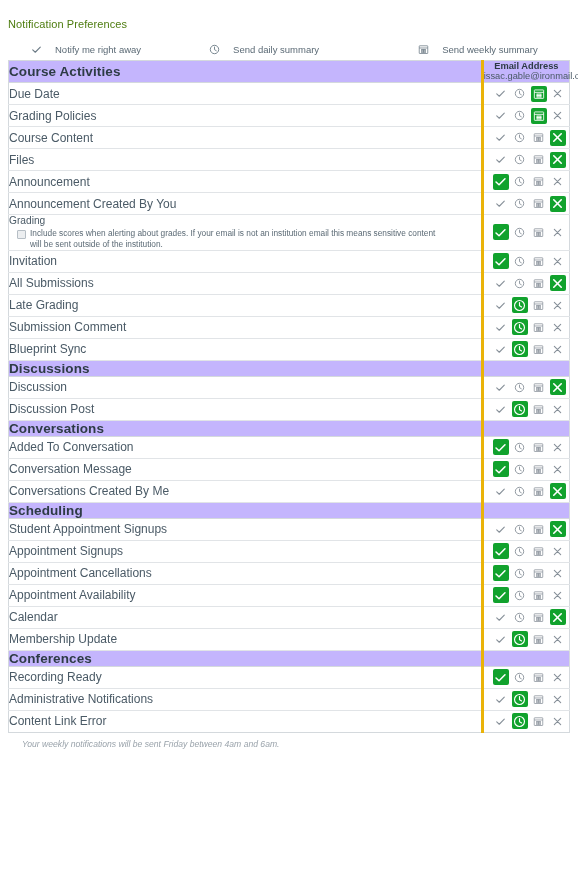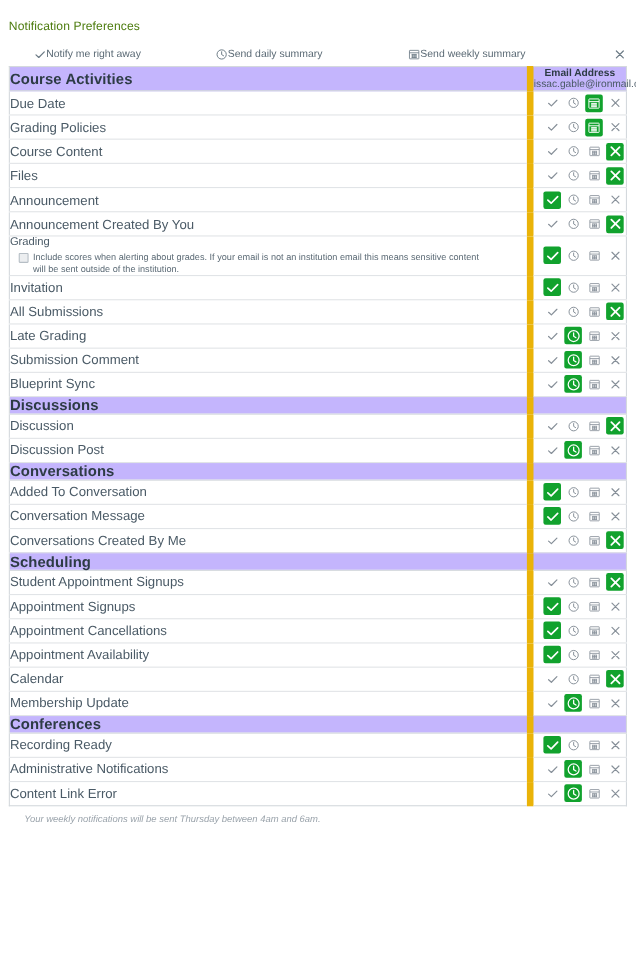--- a/index.html
+++ b/index.html
@@ -21,44 +21,44 @@
     letter-spacing:.1px;
   }
 
   
   .legend{
     display:flex;
     padding:6px 0 5px 0;
     font-size:9.5px;
     color:#5b6a75;
   }
-  .legend-item{display:flex;align-items:center;gap:0;white-space:nowrap;justify-content:center;}
+  .legend-item{display:flex;align-items:center;gap:13px;white-space:nowrap;justify-content:center;}
   .legend-item:nth-child(1){margin-left:31px;}
   .legend-item:nth-child(2){margin-left:68px;}
-  .legend-item:nth-child(3){margin-left:78px;}
+  .legend-item:nth-child(3){margin-left:99px;}
   .legend-item:nth-child(4){margin-left:80px;}
   .legend .ic{width:11px;height:11px;display:inline-flex;align-items:center;justify-content:center;color:#6b7a85;}
   .legend .ic svg{display:block;}
 
   
   .ntable{
     width:562px;
     margin:0 8px;
     border:1px solid #d4d9dd;
     border-collapse:collapse;
     table-layout:fixed;
   }
   .ntable td{
     border-bottom:1px solid #e1e4e7;
     vertical-align:middle;
     padding:0;
   }
   .ntable tr:last-child td{border-bottom:none;}
   .col-name{width:456px;}
-  .col-email{width:84px;border-left:6px solid #eab308;}
+  .col-email{width:84px;border-left:3px solid #eab308;}
 
   
   .hdr-cat{
     font-size:13.5px;
     font-weight:700;
     color:#2d3b45;
     padding:6px 0 6px 9px;
     letter-spacing:.1px;
   }
   tr.section-row td{border-bottom:1px solid #d4d9dd;background:#c4b5fd;}
@@ -1012,14 +1012,14 @@
                 <svg width="11" height="11" viewBox="0 0 16 16" fill="none" stroke="currentColor" stroke-width="1.6" stroke-linecap="round">
                   <path d="M3.4 3.4 L12.6 12.6 M12.6 3.4 L3.4 12.6"></path>
                 </svg>
               </span>
             </div>
           </td>
         </tr>
       </tbody>
   </table>
 
-  <div class="footnote">Your weekly notifications will be sent Thursday between 4am and 6am.</div>
+  <div class="footnote">Your weekly notifications will be sent Friday between 4am and 6am.</div>
 </div>
 
 </body></html>

